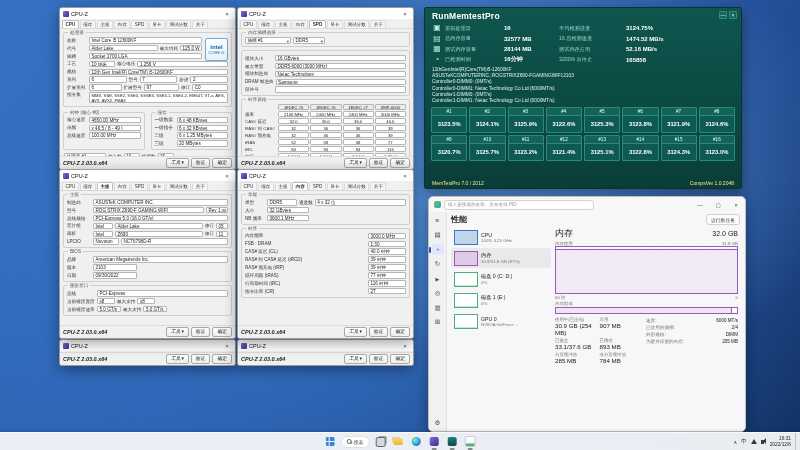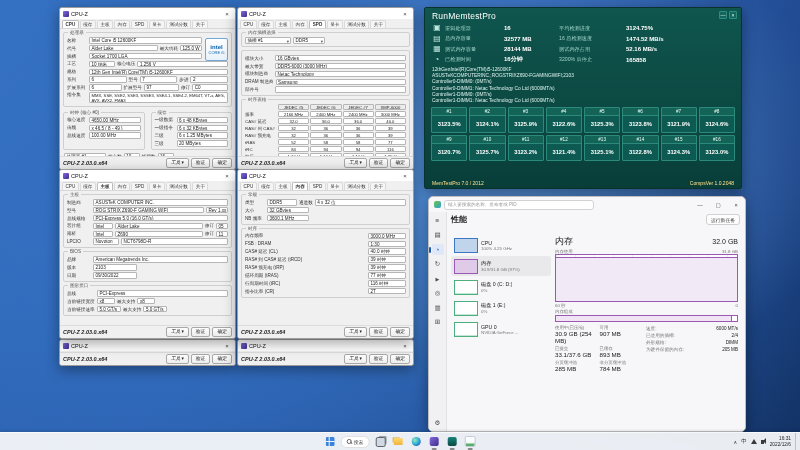--- a/index.html
+++ b/index.html
@@ -38,21 +38,21 @@
 .cz-ver{font-size:5.5px;font-weight:bold;font-style:italic;color:#222;margin-right:auto;}
 .cz-btn{background:linear-gradient(#fefefe,#ededed);border:1px solid #a8a8a8;border-radius:2px;font-size:4.8px;line-height:8px;padding:0 4px;color:#222;display:inline-flex;align-items:center;gap:1px;}
 .spd-hrow,.spd-row{display:flex;gap:1px;margin-bottom:1px;align-items:center;}
 .spd-l{flex:0 0 32px;color:#333;font-size:4.4px;white-space:nowrap;overflow:hidden;}
 .spd-h,.spd-c{flex:1 1 0;height:6px;background:#fff;border:1px solid #b6b6b6;border-radius:1px;font-size:4.2px;line-height:5px;padding:0 1px;text-align:center;white-space:nowrap;overflow:hidden;}
 .spd-h{background:#ececec;}
 .mem-row .cz-l{flex:1 1 auto;}
 .mem-row .cz-v{flex:0 0 38px;}
 
 .memtest{left:424px;top:7px;width:318px;height:182px;background:linear-gradient(#0f564e,#093e39);border:1px solid #0a332f;border-radius:2px;color:#fff;}
-.mt-title{font-size:8.5px;font-weight:normal;padding:3px 12px 2px 7px;letter-spacing:.2px;}
+.mt-title{font-size:8.5px;font-weight:bold;padding:3px 12px 2px 7px;letter-spacing:.2px;}
 .mt-btns{position:absolute;top:3px;right:4px;display:flex;gap:2px;}
 .mt-btn{width:8px;height:8px;background:#15655c;border:1px solid #2e8d81;color:#d9f4ee;font-size:5px;line-height:6.5px;text-align:center;border-radius:1px;}
 .mt-row{display:flex;align-items:center;gap:3px;padding:0 7px;height:10.5px;}
 .mt-ic{flex:0 0 10px;font-size:8px;line-height:10px;color:#bfe8df;text-align:center;}
 .mt-rows .mt-row:nth-of-type(1) .mt-ic::before{content:"▣";}
 .mt-rows .mt-row:nth-of-type(2) .mt-ic::before{content:"▤";}
 .mt-rows .mt-row:nth-of-type(3) .mt-ic::before{content:"▦";}
 .mt-rows .mt-row:nth-of-type(4) .mt-ic::before{content:"◔";}
 .mt-l{flex:0 0 56px;font-size:5.2px;color:#9fd3c8;}
 .mt-l2{flex:0 0 64px;}
@@ -81,21 +81,21 @@
 .tm-menu::before{content:"≡";}
 .ric-processes::before{content:"▤";}
 .ric-performance::before{content:"◔";}
 .ric-history::before{content:"↻";}
 .ric-startup::before{content:"▶";font-size:5px;}
 .ric-users::before{content:"◎";}
 .ric-details::before{content:"▥";}
 .ric-services::before{content:"⊞";}
 .ric-gear::before{content:"⚙";}
 .tm-content{flex:1;display:flex;flex-direction:column;padding:2px 5px 0 4px;overflow:hidden;}
-.tm-phead{display:flex;align-items:center;margin-bottom:10px;}
+.tm-phead{display:flex;align-items:center;margin-bottom:2px;}
 .tm-ptitle{font-size:8px;font-weight:bold;color:#1a1a1a;}
 .tm-newtask{margin-left:auto;border:1px solid #d0d0d0;background:#fdfdfd;border-radius:3px;font-size:4.8px;padding:1.5px 4px;color:#333;}
 .tm-cols{display:flex;flex:1;gap:4px;overflow:hidden;}
 .tm-cards{flex:0 0 100px;display:flex;flex-direction:column;gap:1px;}
 .tm-cards .tm-card:nth-of-type(2){background:#e9e9ec;}
 .tm-card{display:flex;gap:3px;padding:2.5px 3px;border-radius:3px;align-items:center;}
 .tm-thumb{flex:0 0 24px;height:15px;border:1px solid #888;background:#fff;position:relative;overflow:hidden;}
 .tm-fill{position:absolute;left:0;right:0;bottom:0;opacity:.32;}
 .tm-ct{display:flex;flex-direction:column;overflow:hidden;}
 .tm-cn{font-size:5.2px;color:#222;white-space:nowrap;}

